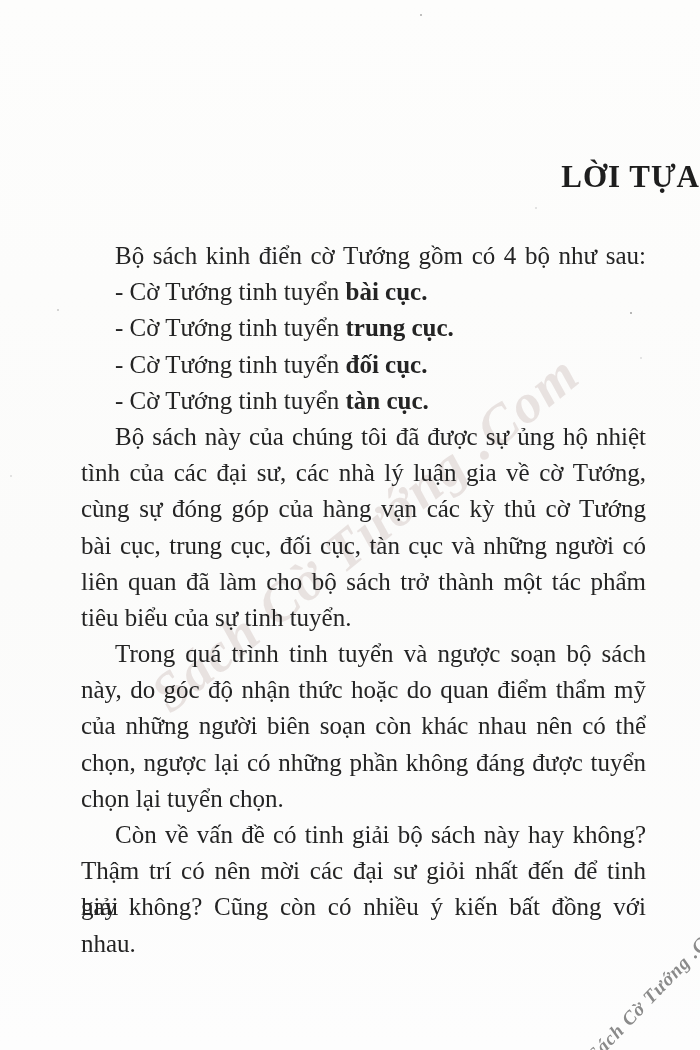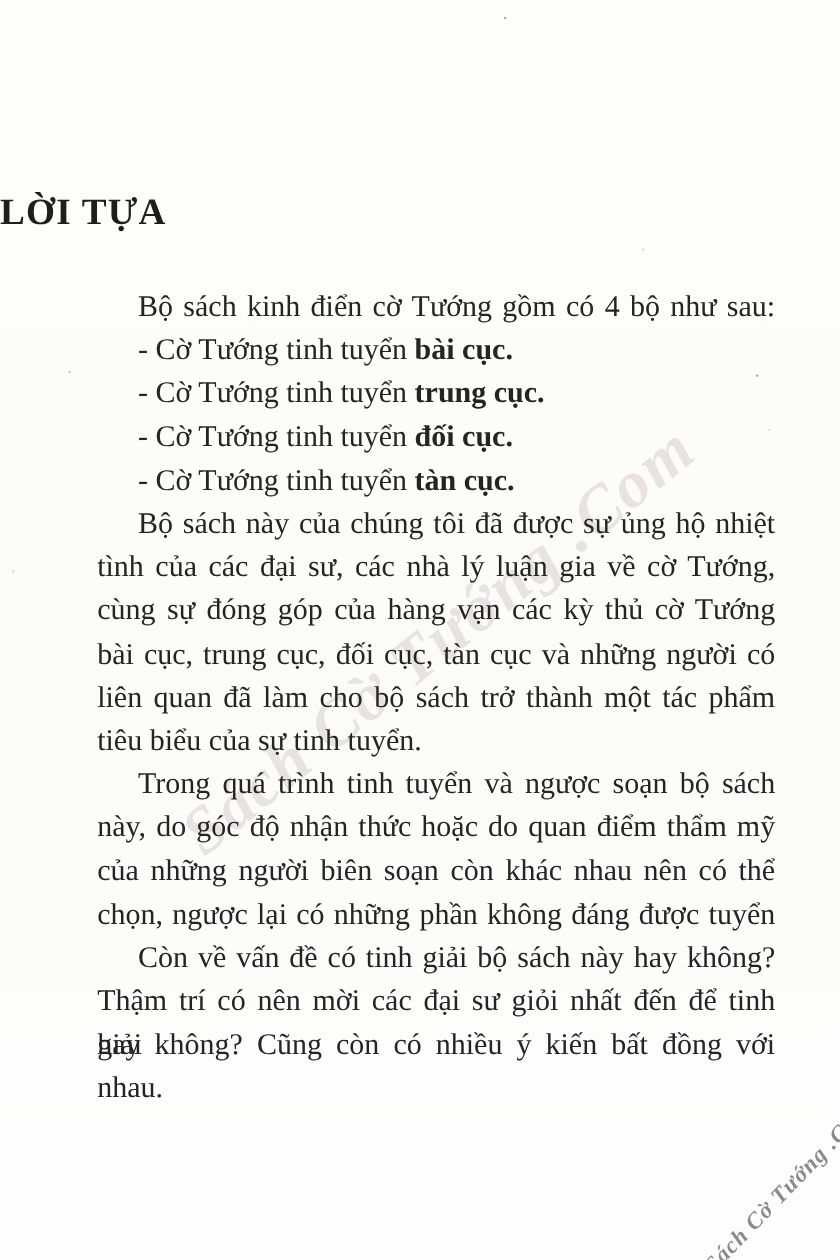--- a/index.html
+++ b/index.html
@@ -9,21 +9,21 @@
     overflow: hidden;
     background: linear-gradient(180deg, #fdfdfc 0%, #fbfbfa 55%, #fdfdfd 100%);
     font-family: "Liberation Serif", "DejaVu Serif", serif;
     color: #242424;
   }
   .page { position: absolute; inset: 0; }
 
   .title {
     position: absolute;
     top: 138px; left: 0; width: 700px;
-    text-align: left;
+    text-align: right;
     font-size: 31px;
     font-weight: 700;
     letter-spacing: 1px;
     color: #1e1e1e;
   }
 
   .content {
     position: absolute;
     left: 54px; top: 238px;
     width: 592px;
@@ -99,20 +99,21 @@
       <div class="line just ind"><span>Bộ sách này của chúng tôi đã được sự ủng hộ nhiệt</span></div>
       <div class="line just"><span>tình của các đại sư, các nhà lý luận gia về cờ Tướng,</span></div>
       <div class="line just"><span>cùng sự đóng góp của hàng vạn các kỳ thủ cờ Tướng</span></div>
       <div class="line just"><span>bài cục, trung cục, đối cục, tàn cục và những người có</span></div>
       <div class="line just"><span>liên quan đã làm cho bộ sách trở thành một tác phẩm</span></div>
       <div class="line"><span>tiêu biểu của sự tinh tuyển.</span></div>
       <div class="line just ind"><span>Trong quá trình tinh tuyển và ngược soạn bộ sách</span></div>
       <div class="line just"><span>này, do góc độ nhận thức hoặc do quan điểm thẩm mỹ</span></div>
       <div class="line just"><span>của những người biên soạn còn khác nhau nên có thể</span></div>
       <div class="line just"><span>chọn, ngược lại có những phần không đáng được tuyển</span></div>
+      <div class="line"><span>chọn lại tuyển chọn.</span></div>
       <div class="line just ind"><span>Còn về vấn đề có tinh giải bộ sách này hay không?</span></div>
       <div class="line just"><span>Thậm trí có nên mời các đại sư giỏi nhất đến để tinh giải</span></div>
       <div class="line just"><span>hay không? Cũng còn có nhiều ý kiến bất đồng với nhau.</span></div>
     </div>
 
   <div class="wm-corner">Sách Cờ Tướng .Com</div>
 
 </div>
 
 </body></html>

